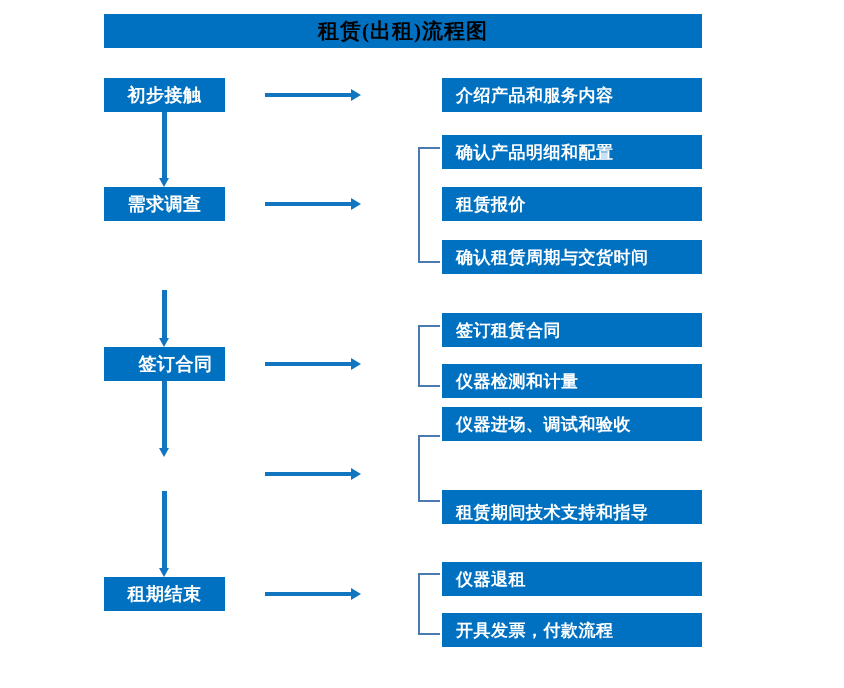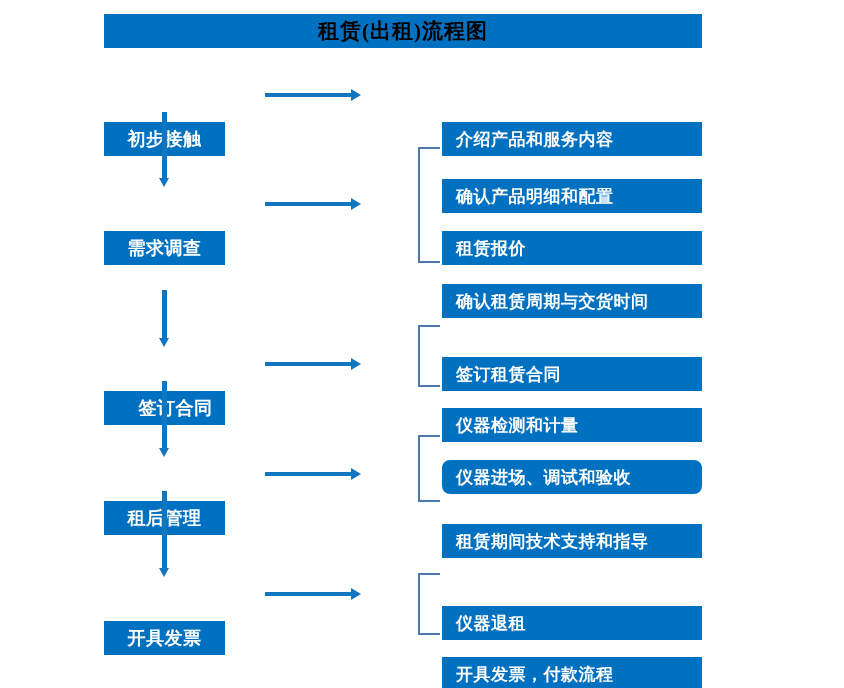--- a/index.html
+++ b/index.html
@@ -20,21 +20,20 @@
   }
   .box {
     position: absolute;
     background: #0070c0;
     color: #ffffff;
     font-weight: bold;
     display: flex;
     align-items: center;
     letter-spacing: 0.5px;
     box-sizing: border-box;
-    margin-top: 44px;
   }
   .title-bar {
     position: absolute;
     background: #0070c0;
     color: #000000;
     font-weight: bold;
     display: flex;
     align-items: center;
     justify-content: center;
     font-size: 21px;
@@ -121,25 +120,22 @@
 
   <div class="box stage-box" style="top:78px;">
     <span>初步接触</span>
   </div>
   <div class="box stage-box" style="top:187px;">
     <span>需求调查</span>
   </div>
   <div class="box stage-box" style="top:347px;padding-left:22px;">
     <span>签订合同</span>
   </div>
-  <div class="box stage-box" style="top:457px;">
-    <span>租后管理</span>
-  </div>
   <div class="box stage-box" style="top:577px;">
-    <span>开具发票</span>
+    <span>租期结束</span>
   </div>
 
   <div class="v-arrow" style="top:112px; height:75px;">
     <div class="shaft" style="height:66px;"></div>
     <div class="head" style="top:66px;"></div>
   </div>
   <div class="v-arrow" style="top:290px; height:57px;">
     <div class="shaft" style="height:48px;"></div>
     <div class="head" style="top:48px;"></div>
   </div>
@@ -189,24 +185,24 @@
   </div>
   <div class="box detail-box" style="top:240px;">
     <span>确认租赁周期与交货时间</span>
   </div>
   <div class="box detail-box" style="top:313px;font-family:Liberation Serif, serif;">
     <span>签订租赁合同</span>
   </div>
   <div class="box detail-box" style="top:364px;">
     <span>仪器检测和计量</span>
   </div>
-  <div class="box detail-box" style="top:416px;border-radius:8px;">
+  <div class="box detail-box" style="top:407px;">
     <span>仪器进场、调试和验收</span>
   </div>
-  <div class="box detail-box" style="top:480px;">
+  <div class="box detail-box" style="top:490px;align-items:flex-end;">
     <span>租赁期间技术支持和指导</span>
   </div>
   <div class="box detail-box" style="top:562px;">
     <span>仪器退租</span>
   </div>
   <div class="box detail-box" style="top:613px;">
     <span>开具发票，付款流程</span>
   </div>
 
 </div>

